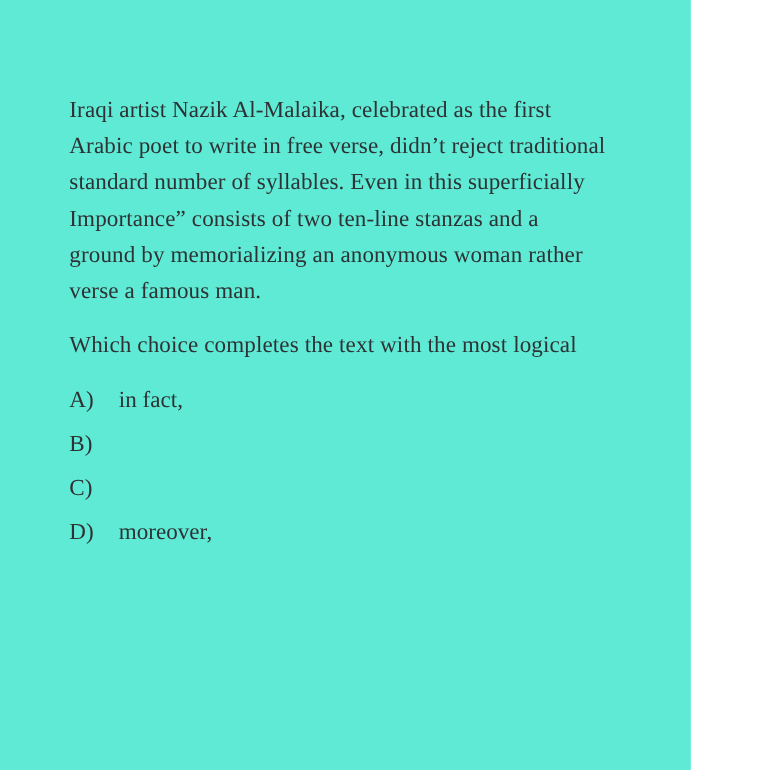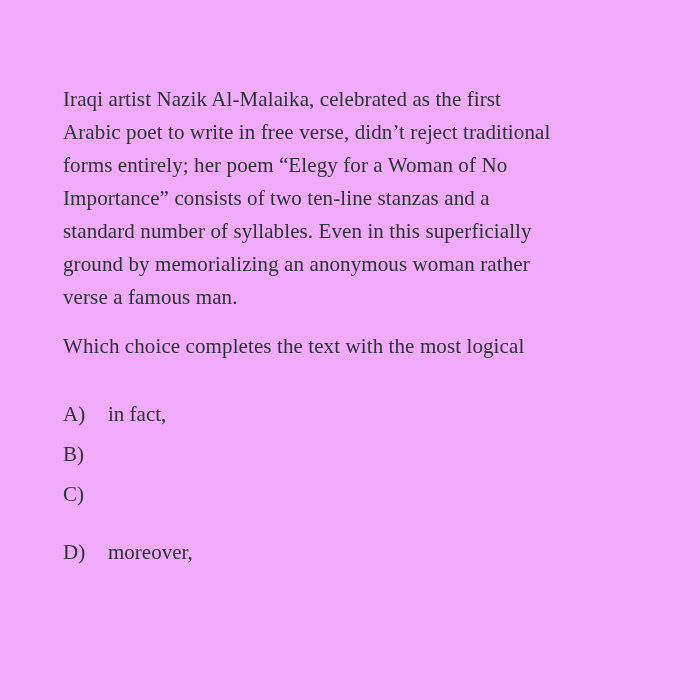--- a/index.html
+++ b/index.html
@@ -2,23 +2,23 @@
 <html><head>
 <meta charset="utf-8">
 <style>
   html, body {
     margin: 0;
     padding: 0;
     background: #ffffff;
   }
   .page {
     position: relative;
-    width: 700px;
+    width: 628px;
     height: 700px;
-    background: #f0abfc;
+    background: #5eead4;
     overflow: hidden;
     font-family: "Liberation Serif", "DejaVu Serif", serif;
     color: #2e3235;
   }
   .content {
     position: absolute;
     left: 63px;
     top: 83px;
     width: 585px;
   }
@@ -45,35 +45,33 @@
     line-height: 33px;
     margin-bottom: 7px;
     cursor: pointer;
   }
   .choice .letter {
     flex: 0 0 45px;
     width: 45px;
   }
   .choice .text {
     white-space: nowrap;
-    margin-top: 18px;
   }
 </style>
 </head>
 <body>
 
 <div class="page">
   <div class="content">
 
     <p class="passage">
       <span class="line">Iraqi artist Nazik Al-Malaika, celebrated as the first</span>
       <span class="line">Arabic poet to write in free verse, didn’t reject traditional</span>
-      <span class="line">forms entirely; her poem “Elegy for a Woman of No</span>
+      <span class="line">standard number of syllables. Even in this superficially</span>
       <span class="line">Importance” consists of two ten-line stanzas and a</span>
-      <span class="line">standard number of syllables. Even in this superficially</span>
       <span class="line">ground by memorializing an anonymous woman rather</span>
       <span class="line">verse a famous man.</span>
     </p>
 
     <p class="prompt">
       <span class="line">Which choice completes the text with the most logical</span>
     </p>
 
     <div class="choices">
       <div class="choice">

